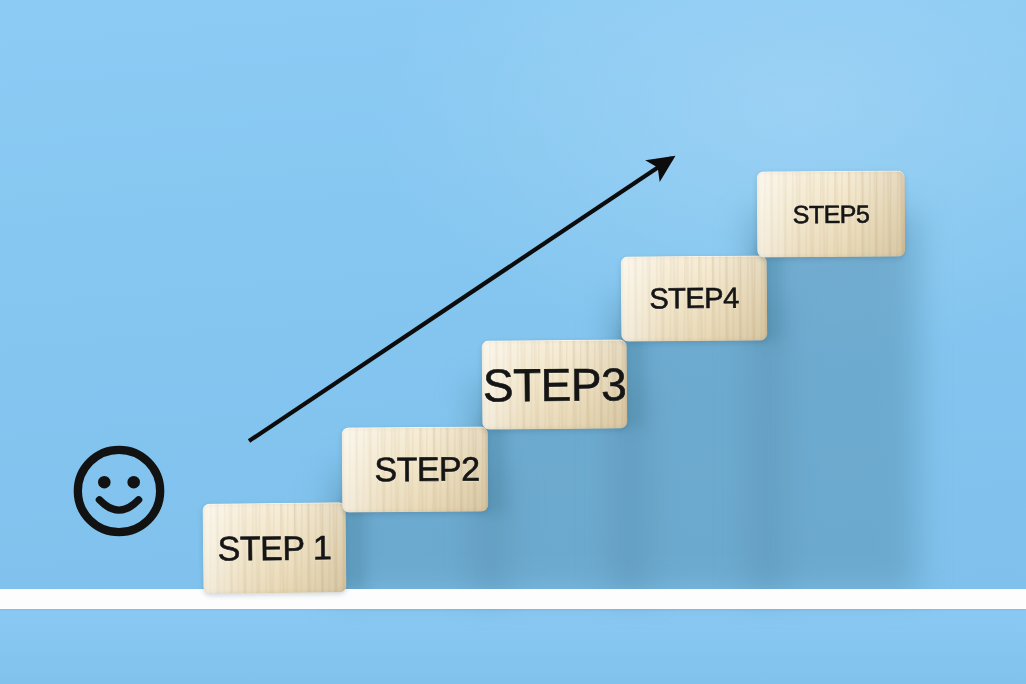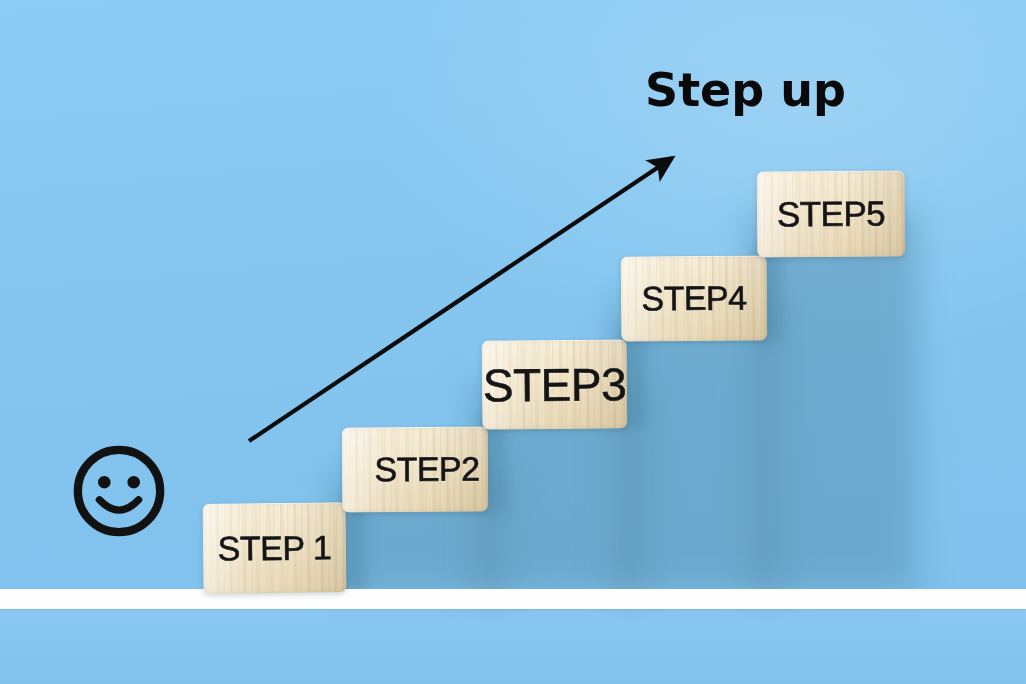--- a/index.html
+++ b/index.html
@@ -98,23 +98,23 @@
   }
 
   
   #block-1 { left: 203px; top: 503px; width: 143px; height: 90px; transform: rotate(-0.6deg); }
   #block-1 .label { font-size: 34px; }
   #block-2 { left: 342px; top: 427px; width: 146px; height: 85px; transform: rotate(-0.4deg); }
   #block-2 .label { font-size: 34px; margin-left: 24px; }
   #block-3 { left: 482px; top: 340px; width: 145px; height: 89px; transform: rotate(-0.5deg); }
   #block-3 .label { font-size: 46px; }
   #block-4 { left: 621px; top: 256px; width: 146px; height: 85px; transform: rotate(-0.5deg); }
-  #block-4 .label { font-size: 34px; }
+  #block-4 .label { font-size: 29px; }
   #block-5 { left: 757px; top: 171px; width: 148px; height: 86px; transform: rotate(-0.4deg); }
-  #block-5 .label { font-size: 35px; }
+  #block-5 .label { font-size: 25px; }
 
   
   #arrow-svg {
     position: absolute;
     left: 0; top: 0;
     width: 1026px; height: 684px;
     pointer-events: none;
   }
 
   
@@ -182,15 +182,14 @@
     <line x1="249" y1="441" x2="672" y2="158" stroke="#0c0c0c" stroke-width="4.2" stroke-linecap="butt" marker-end="url(#arrowhead)"></line>
   </svg>
 
   <svg id="smiley" viewBox="0 0 100 100">
     <circle cx="50" cy="50" r="42" fill="none" stroke="#121212" stroke-width="8.5"></circle>
     <circle cx="35" cy="41" r="6.4" fill="#121212"></circle>
     <circle cx="65" cy="41" r="6.4" fill="#121212"></circle>
     <path d="M30,59 Q50,80 70,59" fill="none" stroke="#121212" stroke-width="7.5" stroke-linecap="round"></path>
   </svg>
 
-  <div id="title">Step up</div>
 
 </div>
 
 </body></html>

